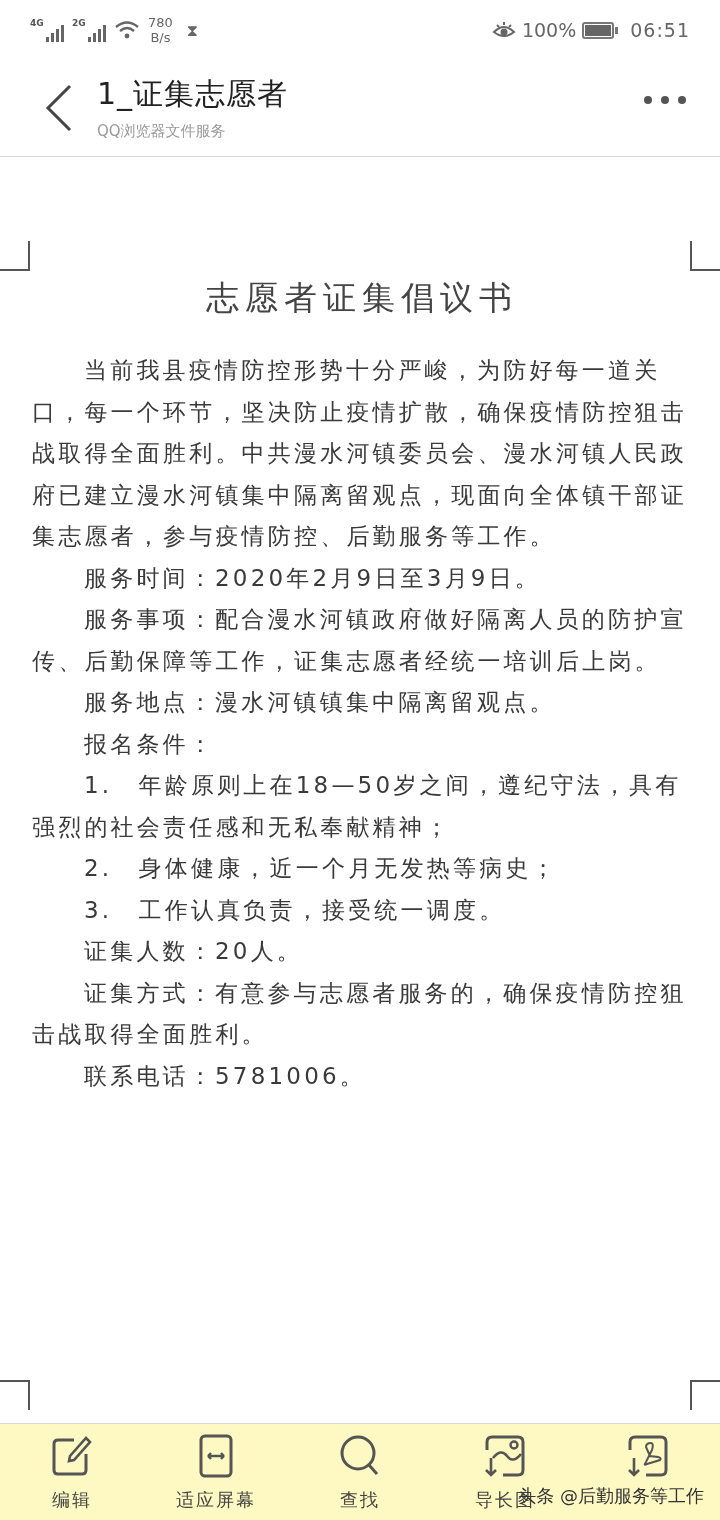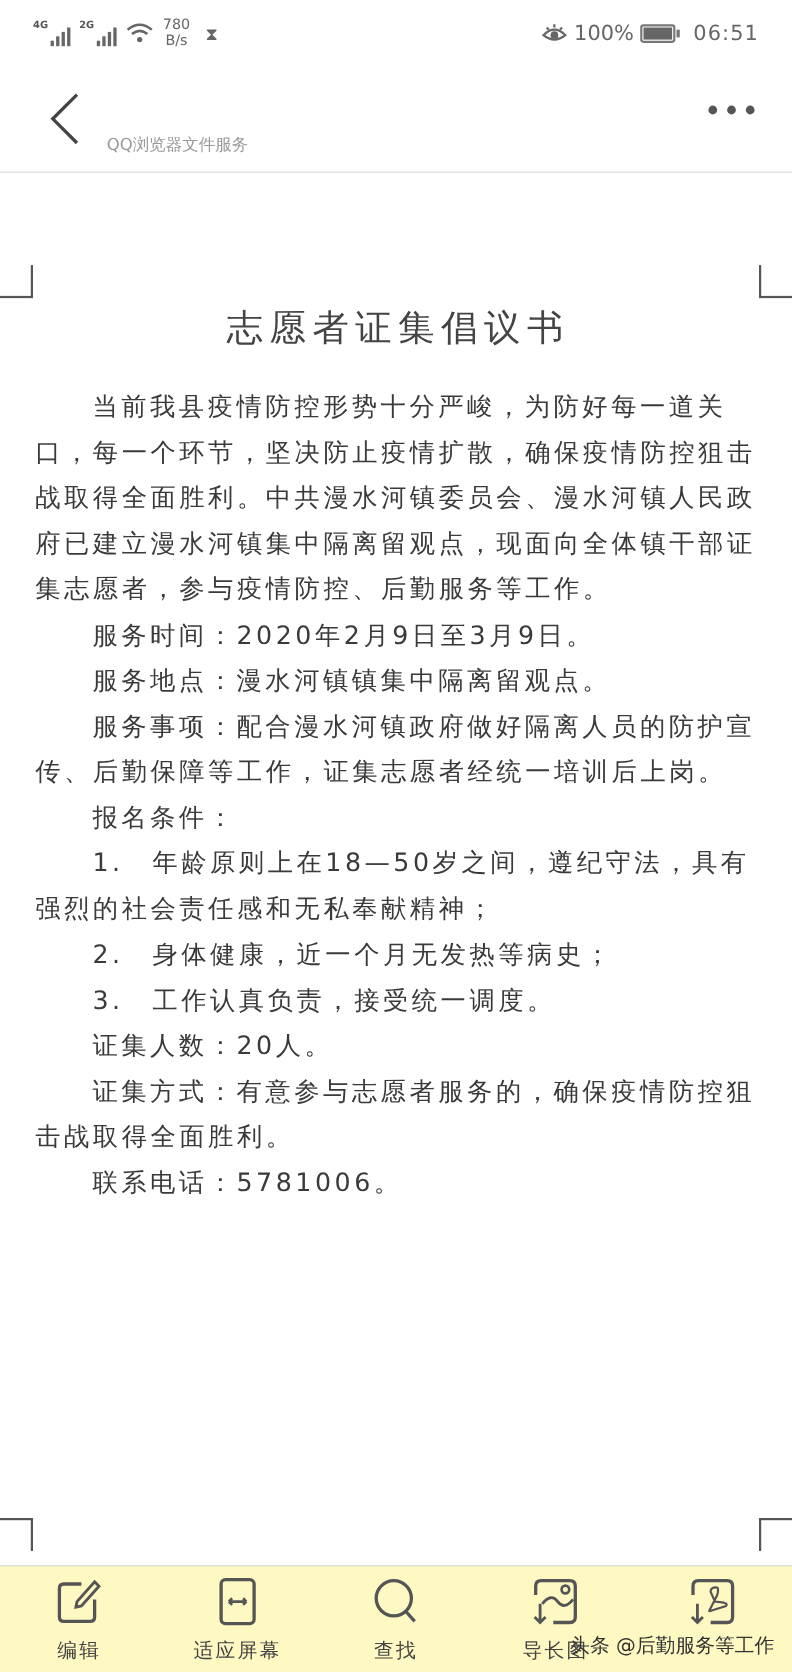--- a/index.html
+++ b/index.html
@@ -88,40 +88,41 @@
         <div class="fill"></div>
       </div>
     <span style="margin-left:10px;letter-spacing:1px">06:51</span>
   </div>
 </div>
 
 <div class="header">
   <svg class="back" viewBox="0 0 40 56">
     <path d="M30 6 L8 28 L30 50" stroke="#444" stroke-width="3" fill="none"></path>
   </svg>
+  <div class="title">1_证集志愿者</div>
   <div class="subtitle">QQ浏览器文件服务</div>
   <div class="more">
       <span></span>
       <span></span>
       <span></span>
     </div>
 </div>
 
 <div class="corner c-tl"></div>
 <div class="corner c-tr"></div>
 <div class="corner c-bl"></div>
 <div class="corner c-br"></div>
 
 <div class="doc">
   <div class="doc-title">志愿者证集倡议书</div>
   <div class="body">
     <p class="indent">当前我县疫情防控形势十分严峻，为防好每一道关口，每一个环节，坚决防止疫情扩散，确保疫情防控狙击战取得全面胜利。中共漫水河镇委员会、漫水河镇人民政府已建立漫水河镇集中隔离留观点，现面向全体镇干部证集志愿者，参与疫情防控、后勤服务等工作。</p>
     <p class="indent">服务时间：2020年2月9日至3月9日。</p>
+    <p class="indent">服务事项：配合漫水河镇政府做好隔离人员的防护宣传、后勤保障等工作，证集志愿者经统一培训后上岗。</p>
     <p class="indent">服务地点：漫水河镇镇集中隔离留观点。</p>
-    <p class="indent">服务事项：配合漫水河镇政府做好隔离人员的防护宣传、后勤保障等工作，证集志愿者经统一培训后上岗。</p>
     <p class="indent">报名条件：</p>
     <p class="indent">1.　年龄原则上在18—50岁之间，遵纪守法，具有强烈的社会责任感和无私奉献精神；</p>
     <p class="indent">2.　身体健康，近一个月无发热等病史；</p>
     <p class="indent">3.　工作认真负责，接受统一调度。</p>
     <p class="indent">证集人数：20人。</p>
     <p class="indent">证集方式：有意参与志愿者服务的，确保疫情防控狙击战取得全面胜利。</p>
     <p class="indent">联系电话：5781006。</p>
   </div>
 </div>
 

